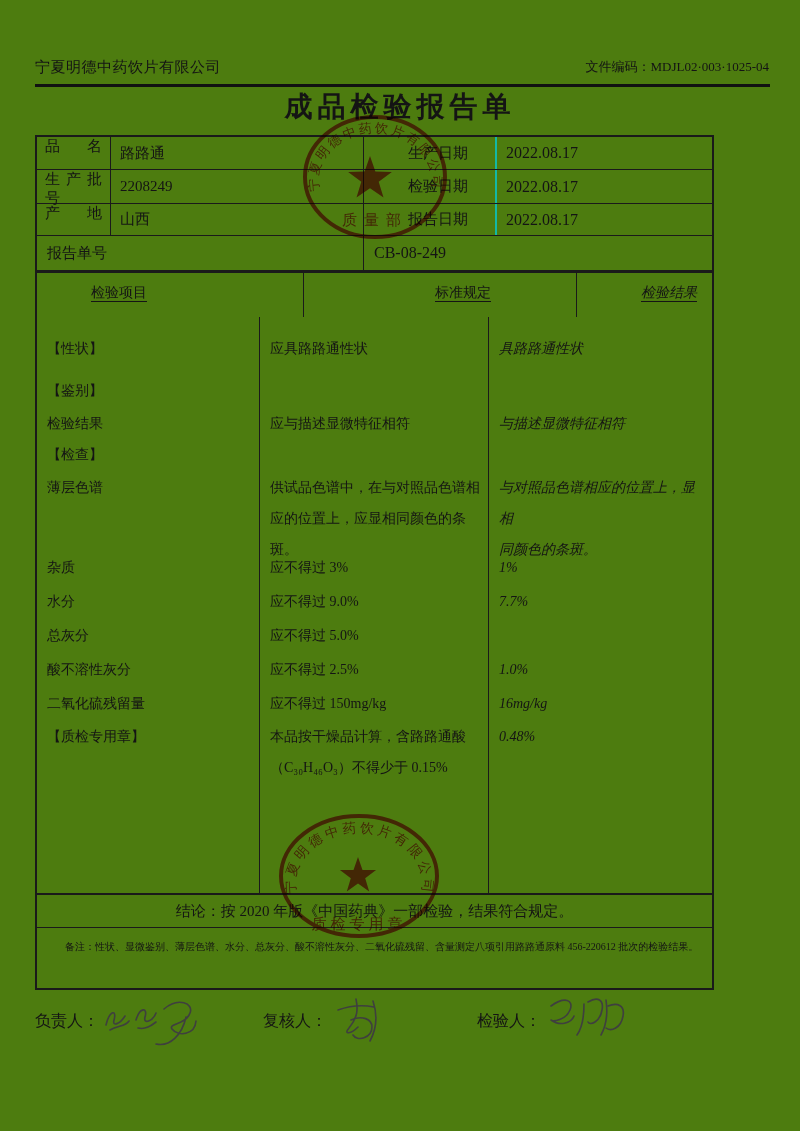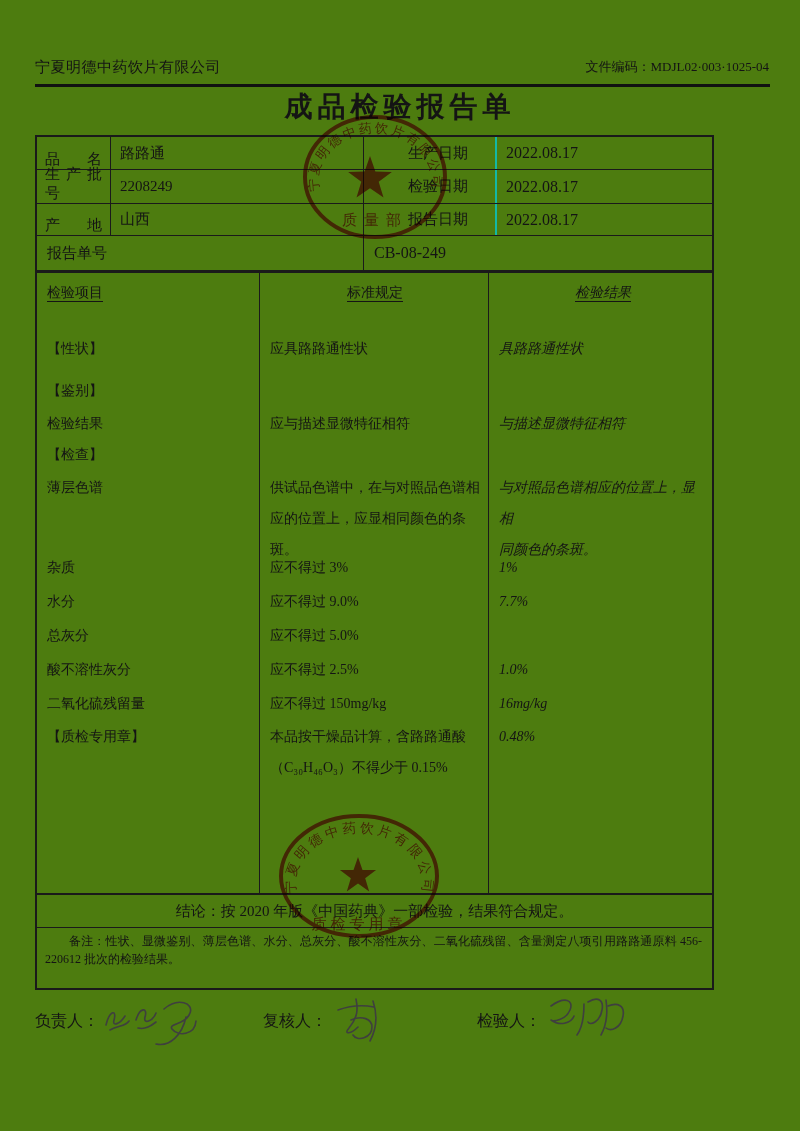--- a/index.html
+++ b/index.html
@@ -9,51 +9,51 @@
   .hdr-company{position:absolute;left:35px;top:58px;font-size:15px;letter-spacing:.5px;}
   .hdr-code{position:absolute;right:31px;top:58px;font-size:13px;}
   .hdr-rule{position:absolute;left:35px;top:84px;width:735px;height:3px;background:#111;}
   .doc-title{position:absolute;left:0;top:88px;width:800px;text-align:center;
              font-size:28px;font-weight:bold;letter-spacing:5px;}
   
   .tbl{position:absolute;left:35px;top:135px;width:679px;height:855px;
        border:2px solid #1a1a1a;box-sizing:border-box;display:flex;flex-direction:column;}
   .trow{display:flex;border-bottom:1px solid #1a1a1a;align-items:center;font-size:15px;}
   .trow:last-of-type{border-bottom:none;}
-  .ta{width:74px;border-right:1px solid #1a1a1a;align-self:stretch;display:flex;align-items:flex-end;
+  .ta{width:74px;border-right:1px solid #1a1a1a;align-self:stretch;display:flex;align-items:flex-start;
       padding:0 8px;box-sizing:border-box;}
   .ta .just{width:100%;text-align:justify;text-align-last:justify;}
   .tb{width:253px;border-right:1px solid #1a1a1a;align-self:stretch;display:flex;align-items:center;
       padding-left:9px;box-sizing:border-box;}
   .tc{width:97px;border-right:2px solid #14b8a6;align-self:stretch;display:flex;align-items:center;
       padding-left:8px;box-sizing:border-box;margin-left:36px;}
   .td{flex:1;align-self:stretch;display:flex;align-items:center;padding-left:9px;font-size:16px;}
   .te{width:327px;border-right:1px solid #1a1a1a;align-self:stretch;display:flex;align-items:center;
       padding-left:10px;box-sizing:border-box;}
   .tf{flex:1;align-self:stretch;display:flex;align-items:center;padding-left:10px;font-size:16px;}
   .h32{height:32px}.h33{height:33px}.h31{height:31px}.h34{height:34px}
   
   .mtable{height:624px;border-top:2px solid #1a1a1a;border-bottom:2px solid #1a1a1a;
           box-sizing:border-box;display:flex;flex-direction:column;font-size:14px;}
   .mrow{display:flex;}
   .c1{width:223px;border-right:1px solid #1a1a1a;box-sizing:border-box;padding-left:10px;line-height:31px;}
   .c2{width:229px;border-right:1px solid #1a1a1a;box-sizing:border-box;padding:0 8px 0 10px;
       line-height:31px;white-space:pre-wrap;}
   .c3{flex:1;box-sizing:border-box;padding:0 5px 0 10px;line-height:31px;white-space:pre-wrap;font-style:italic;}
   .mhead{height:44px;}
-  .mhead .c1,.mhead .c2,.mhead .c3{padding-top:10px;line-height:20px;}
+  .mhead .c1,.mhead .c2,.mhead .c3{padding-top:10px;line-height:20px;margin-left:44px;}
   .mhead span{text-decoration:underline;text-underline-offset:4px;}
   .mhead .c2,.mhead .c3{text-align:center;}
   .sp16{height:16px}.rh42{height:42px}.rh33{height:33px}.rh31{height:31px}
   .rh80{height:80px}.rh34{height:34px}.rhauto{min-height:62px}
   .mfill{flex:1;}
   
   .concl{height:33px;border-bottom:1px solid #1a1a1a;display:flex;align-items:center;
          justify-content:center;font-size:15px;box-sizing:border-box;}
-  .rem{flex:1;font-size:12px;line-height:18px;padding:4px 10px 0 8px;text-indent:2em;
+  .rem{flex:1;font-size:10px;line-height:29px;padding:4px 10px 0 8px;text-indent:2em;
        box-sizing:border-box;text-align:justify;}
   
   .sig-label{position:absolute;font-size:16px;top:1011px;}
   .sig-svg{position:absolute;}
   .sig-svg path{fill:none;stroke:#3f3f3f;stroke-width:1.6;stroke-linecap:round;stroke-linejoin:round;}
   
   .stamp{position:absolute;mix-blend-mode:multiply;opacity:.88;}
   .stamp text{font-family:"Liberation Serif","DejaVu Serif",serif;fill:#d8382d;}
 </style>
 </head>

